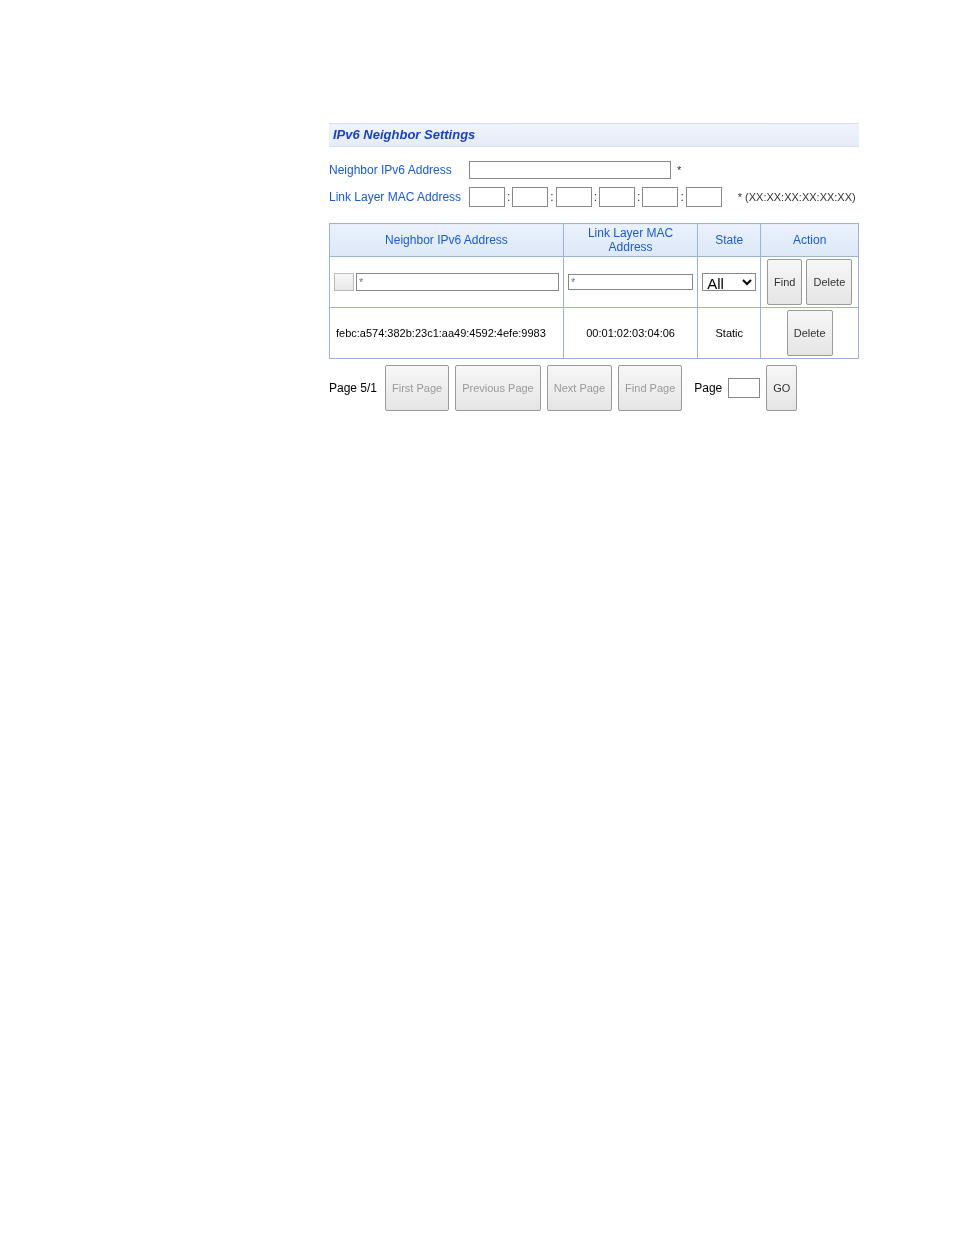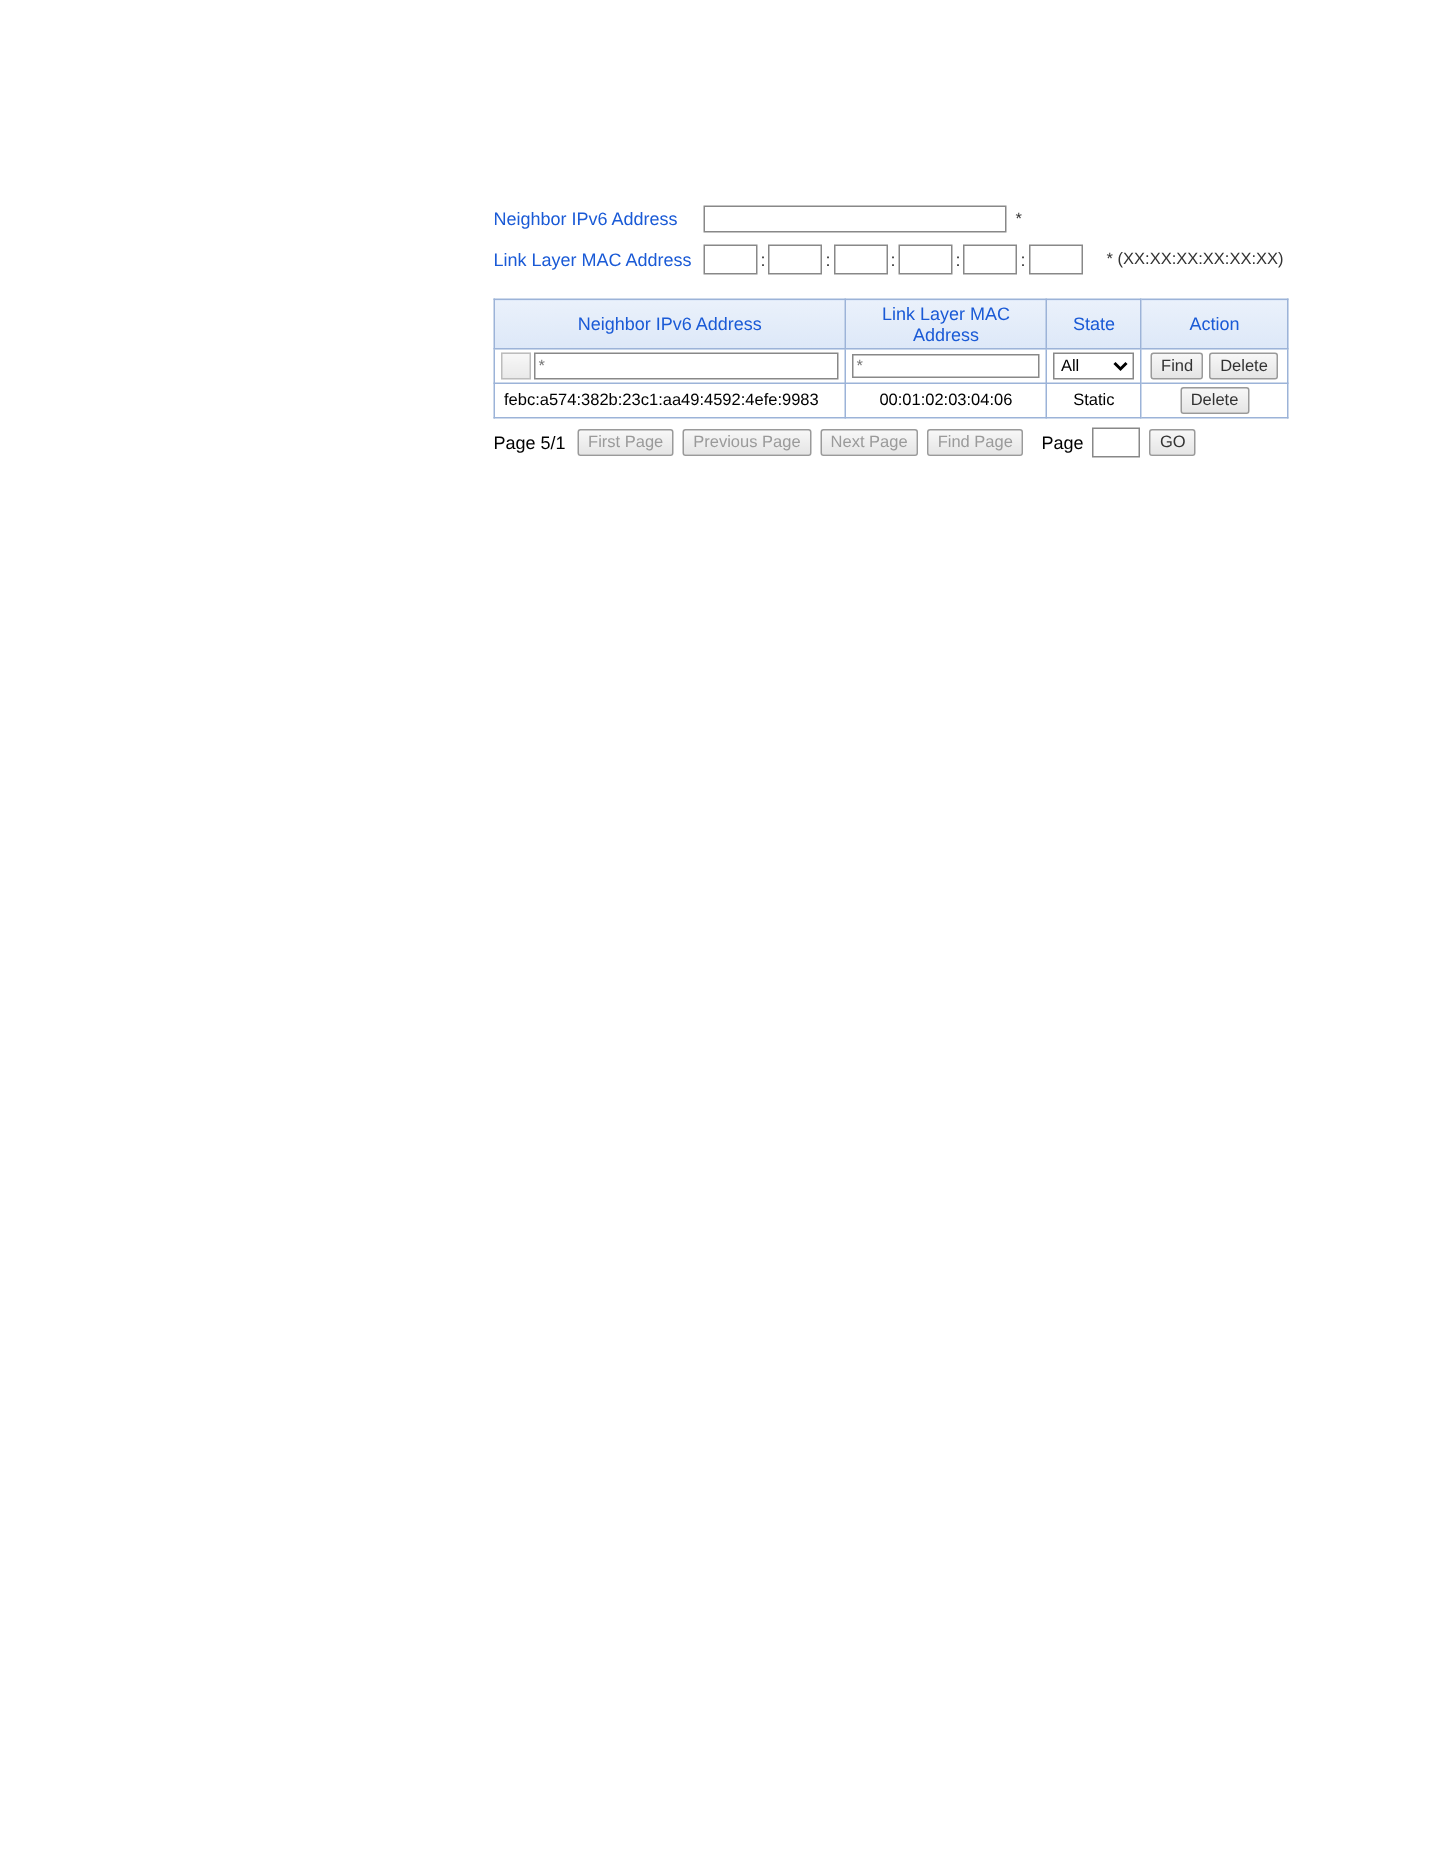--- a/index.html
+++ b/index.html
@@ -91,21 +91,21 @@
   .btn {
     background: linear-gradient(#f7f7f7, #e5e5e5);
     border: 1px solid #9a9a9a;
     font-size: 11px;
     padding: 1px 10px;
     cursor: pointer;
     color: #333;
     border-radius: 2px;
   }
   .btn.small {
-    padding: 2px 6px;
+    padding: 16px 6px;
     font-size: 11px;
   }
   .btn[disabled] {
     color: #9a9a9a;
     cursor: default;
   }
 
   
   .tbl-wrap {
     margin-top: 16px;
@@ -162,21 +162,21 @@
     height: 16px;
     border: 1px solid #888;
     background: #fff;
     font-size: 11px;
     padding: 0 2px;
     box-sizing: border-box;
   }
   .state-select {
     width: 100%;
     height: 18px;
-    font-size: 11px;
+    font-size: 15px;
     border: 1px solid #888;
     background: #fff;
   }
   .action-cell-inner {
     display: flex;
     gap: 4px;
     justify-content: center;
   }
 
   
@@ -203,20 +203,23 @@
     font-size: 11px;
     text-align: center;
   }
 </style>
 </head>
 <body>
 
 <div class="page">
   <div class="panel">
 
+    <div class="title-bar">
+      <span class="title-text">IPv6 Neighbor Settings</span>
+    </div>
 
     <div class="form-area">
       <div class="form-row">
         <div class="form-label">Neighbor IPv6 Address</div>
         <input class="ipv6-input" type="text" value="" style="">
         <span class="star">*</span>
       </div>
 
       <div class="form-row">
         <div class="form-label">Link Layer MAC Address</div>

